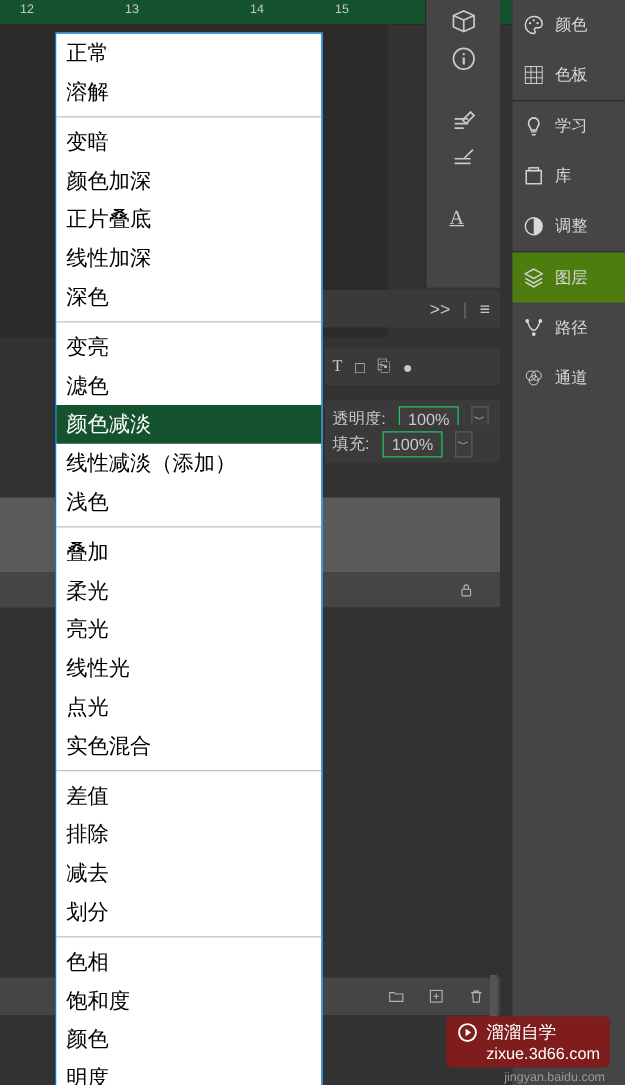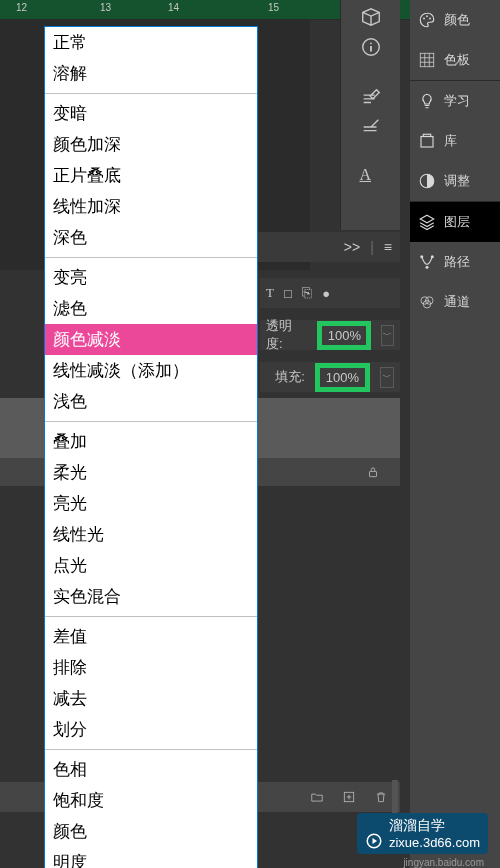--- a/index.html
+++ b/index.html
@@ -20,21 +20,21 @@
   .panels-col {
     position: absolute; top: 0; right: 0; width: 90px; height: 100%;
     background: #454545;
   }
   .panel-row {
     display: flex; align-items: center; height: 40px; padding-left: 8px;
     color: #d8d8d8; font-size: 13px; gap: 8px;
   }
   .panel-row .icon { width: 18px; height: 18px; display: flex; align-items: center; justify-content: center; fill: #d8d8d8; color: #d8d8d8; }
   .panel-sep { height: 1px; background: #2a2a2a; }
-  .panel-row.dark { background: #000000; }
+  .panel-row.dark { background: #4d7c0f; }
 
   .tools-col {
     position: absolute; top: 0; left: 340px; width: 60px; height: 230px;
     background: #454545; border-left: 1px solid #2a2a2a;
     display: flex; flex-direction: column; align-items: center; padding-top: 6px; gap: 8px;
   }
   .tools-col .icon { width: 22px; height: 22px; fill: #c8c8c8; color: #c8c8c8; }
 
   .panel-header {
     position: absolute; top: 232px; left: 200px; right: 100px; height: 30px;
@@ -42,22 +42,22 @@
     padding-right: 8px; gap: 10px; color: #c8c8c8; font-size: 14px;
   }
 
   .tool-row {
     position: absolute; left: 260px; right: 100px; height: 30px;
     background: #3a3a3a; display: flex; align-items: center; gap: 10px;
     color: #c8c8c8; font-size: 13px; padding: 0 6px;
   }
   .tool-row1 { top: 278px; }
   .tool-row2 { top: 320px; }
-  .tool-row3 { top: 362px; justify-content: flex-end; }
-  .val-box { background: #3d3d3d; border: 5px solid #22c55e; padding: 2px 6px; min-width: 48px; text-align: right; }
+  .tool-row3 { top: 340px; }
+  .val-box { background: #3d3d3d; border: 1px solid #22c55e; padding: 2px 6px; min-width: 48px; text-align: right; }
   .dd { width: 14px; text-align: center; border: 1px solid #5a5a5a; background: #3d3d3d; font-size: 9px; padding: 3px 0;}
 
   .layer-area {
     position: absolute; top: 398px; left: 0; right: 100px; height: 60px;
     background: #5a5a5a;
   }
   .lock-row {
     position: absolute; top: 458px; left: 0; right: 100px; height: 28px;
     background: #454545; display: flex; justify-content: flex-end; align-items: center; padding-right: 20px;
   }
@@ -71,44 +71,44 @@
     background: #454545; display: flex; justify-content: flex-end; align-items: center; gap: 18px; padding-right: 12px;
   }
   .bottom-icons svg { width: 14px; height: 14px; fill: #b5b5b5; }
 
   .dropdown {
     position: absolute; top: 26px; left: 44px; width: 214px;
     background: #fff; border: 1px solid #0078d7; z-index: 100;
     font-size: 17px; color: #000;
   }
   .dropdown .item { padding: 4px 8px; white-space: nowrap; }
-  .dropdown .item.sel { background: #ec4899; color: #fff; }
+  .dropdown .item.sel { background: #14532d; color: #fff; }
   .dropdown hr { border: none; border-top: 1px solid #c0c0c0; margin: 4px 0; }
 
   .watermark {
     position: absolute; bottom: 14px; right: 12px; display: flex;
-    align-items: flex-end; gap: 6px; background: #0c4a6e; color: #fff;
+    align-items: flex-start; gap: 6px; background: #7f1d1d; color: #fff;
     padding: 4px 8px; border-radius: 4px; font-size: 14px;
   }
   .watermark .sub { position: absolute; bottom: -14px; right: 4px; font-size: 10px; color: #9a9a9a; margin-left: 48px; }
   .watermark .zx { font-size: 13px; }
   .watermark svg { width: 18px; height: 18px; fill: none; stroke: #fff; stroke-width: 2; }
 
   .minibar {
     position: absolute; top: 780px; right: 102px; width: 6px; height: 60px;
     background: #545454;
   }
 </style>
 </head>
 <body>
 
 <div class="ruler">
   <span class="tick" style="left:16px">12</span>
   <span class="tick" style="left:100px">13</span>
-  <span class="tick" style="left:168px">14</span>
+  <span class="tick" style="left:200px">14</span>
   <span class="tick" style="left:268px">15</span>
 </div>
 
 <div class="canvas-area"></div>
 
 <div class="tools-col">
   <span class="icon"><svg viewBox="0 0 24 24">
         <path d="M3 7l9-4 9 4v10l-9 4-9-4z M3 7l9 4 9-4 M12 11v10" fill="none" stroke="#c8c8c8" stroke-width="1.5"></path>
       </svg></span>
   <span class="icon"><svg viewBox="0 0 24 24">

